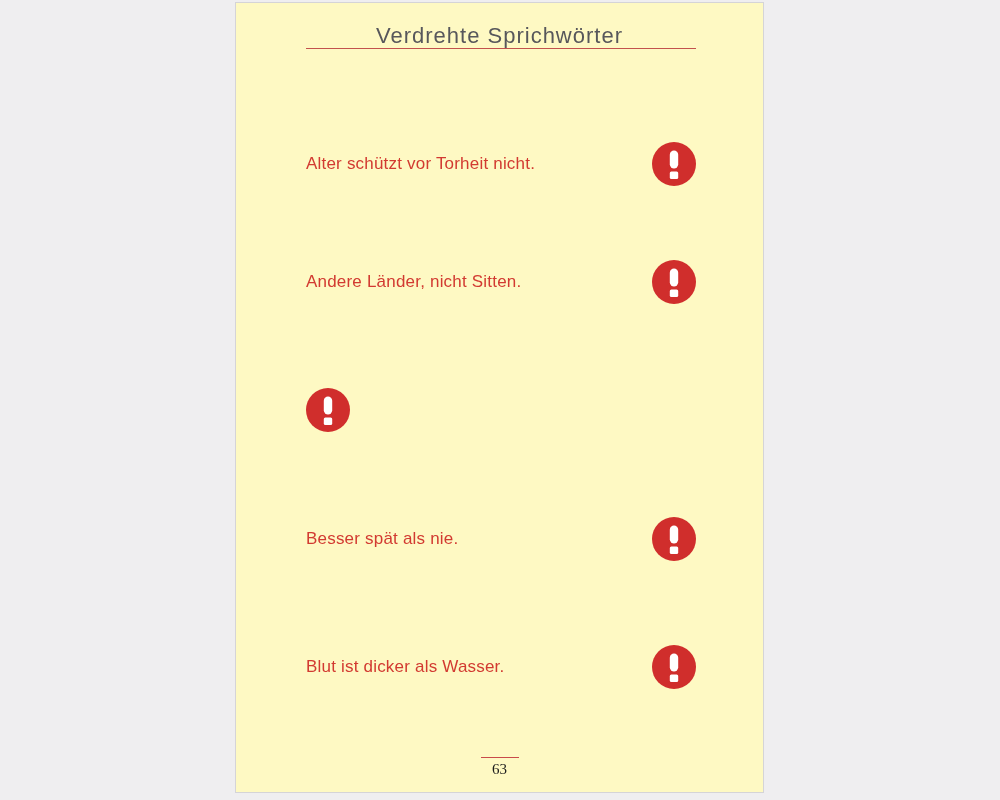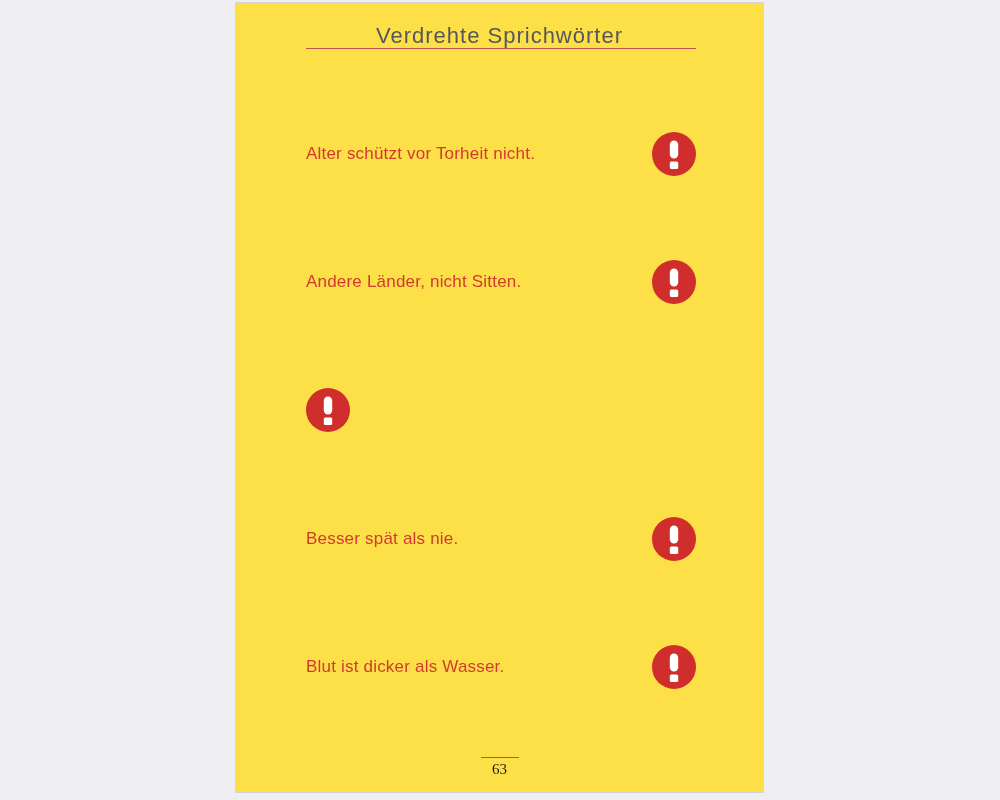--- a/index.html
+++ b/index.html
@@ -10,21 +10,21 @@
     overflow: hidden;
   }
   .canvas {
     position: relative;
     width: 1000px; height: 800px;
   }
   .page {
     position: absolute;
     left: 235px; top: 2px;
     width: 529px; height: 791px;
-    background: #fde047;
+    background: #fef9c3;
     border: 1px solid #d5d4d7;
   }
   .title-wrap {
     position: absolute;
     top: 20px; left: 0; right: 0;
     text-align: center;
   }
   .page-title {
     display: inline-block;
     font-size: 22px;
@@ -41,21 +41,21 @@
   }
   .proverb-row {
     position: absolute;
     left: 70px;
     width: 390px;
     height: 44px;
     display: flex;
     align-items: center;
     justify-content: space-between;
   }
-  .row-0 { top: 129px; }
+  .row-0 { top: 139px; }
   .row-1 { top: 257px; }
   .row-2 { top: 385px; }
   .row-3 { top: 514px; }
   .row-4 { top: 642px; }
   .proverb-text {
     font-size: 17px;
     color: #d23a31;
     letter-spacing: 0.2px;
     white-space: nowrap;
   }

